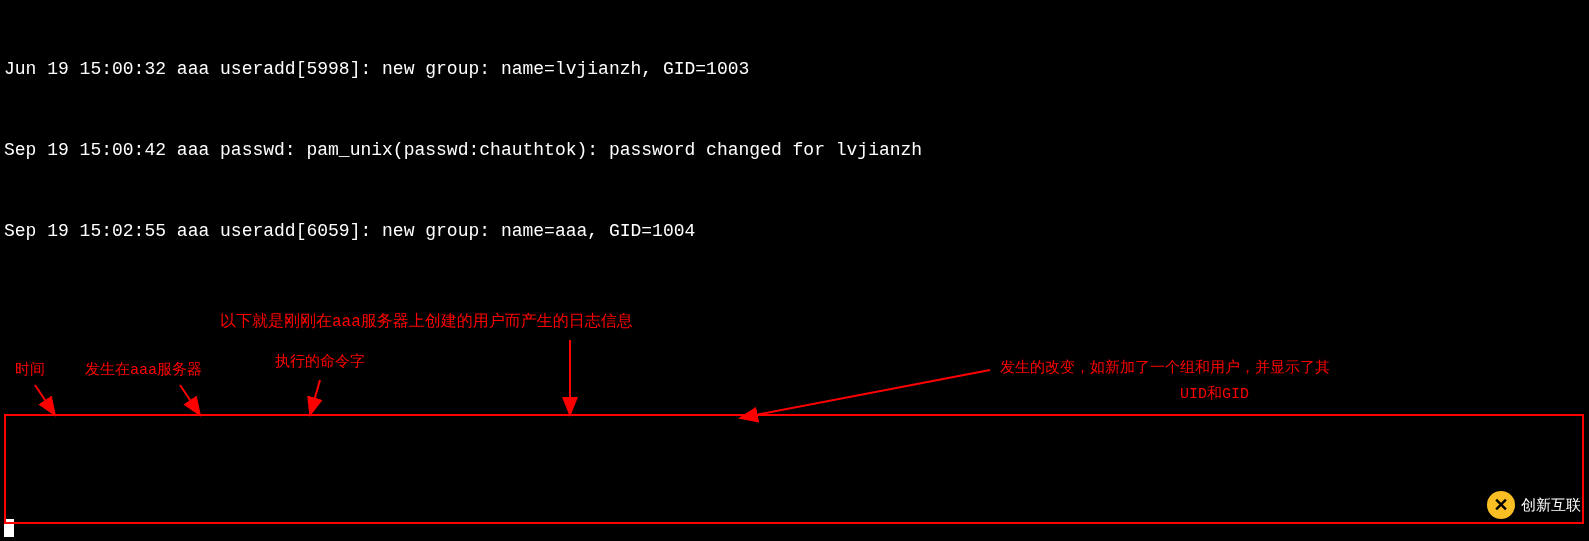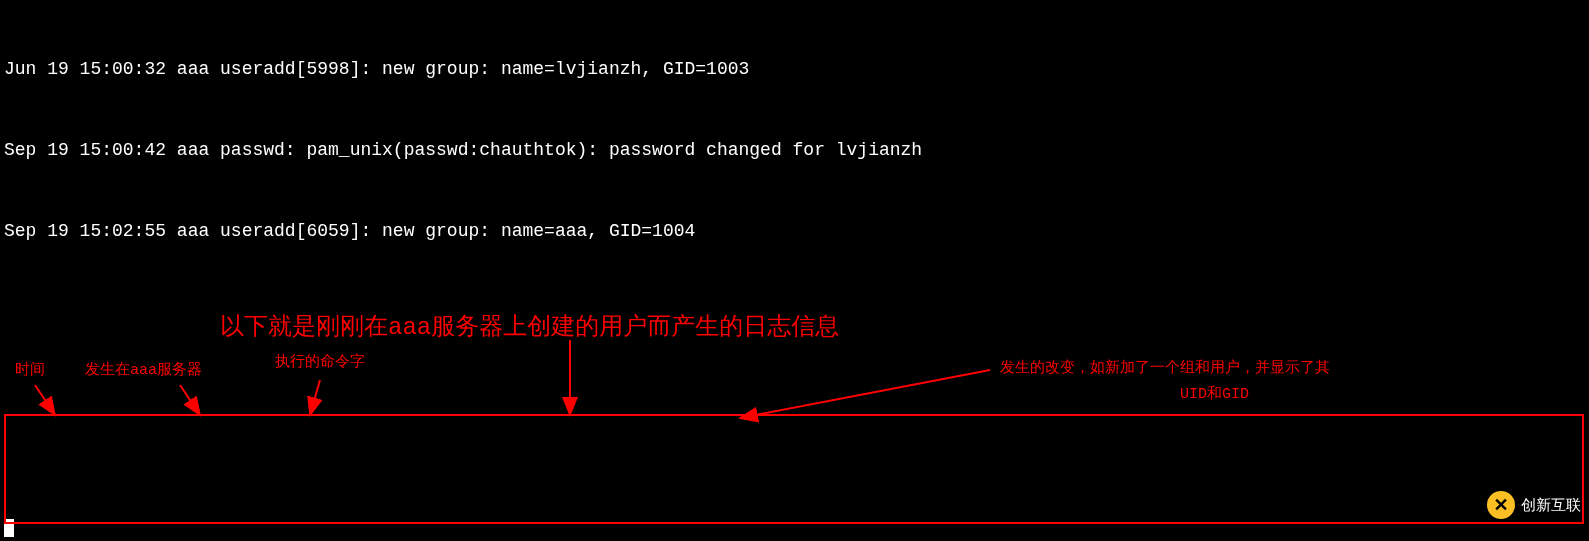--- a/index.html
+++ b/index.html
@@ -103,21 +103,21 @@
 
     <line x1="180" y1="385" x2="200" y2="415" stroke="#ff0000" stroke-width="2" marker-end="url(#ah)"></line>
 
     <line x1="320" y1="380" x2="310" y2="415" stroke="#ff0000" stroke-width="2" marker-end="url(#ah)"></line>
 
     <line x1="570" y1="340" x2="570" y2="415" stroke="#ff0000" stroke-width="2" marker-end="url(#ah)"></line>
 
     <line x1="990" y1="370" x2="740" y2="418" stroke="#ff0000" stroke-width="2" marker-end="url(#ah)"></line>
   </svg>
 
-  <div class="red-text" style="left:220px;top:310px;font-size:24px">以下就是刚刚在aaa服务器上创建的用户而产生的日志信息</div>
+  <div class="red-text" style="left:220px;top:310px;font-size:16px">以下就是刚刚在aaa服务器上创建的用户而产生的日志信息</div>
   <div class="red-text small" style="left:15px;top:360px">时间</div>
   <div class="red-text small" style="left:85px;top:360px">发生在aaa服务器</div>
   <div class="red-text small" style="left:1000px;top:358px">发生的改变，如新加了一个组和用户，并显示了其</div>
   <div class="red-text small" style="left:275px;top:352px">执行的命令字</div>
   <div class="red-text small" style="left:1180px;top:384px">UID和GID</div>
 
   <div class="red-box"></div>
 </div>
 
 <div class="logo">

